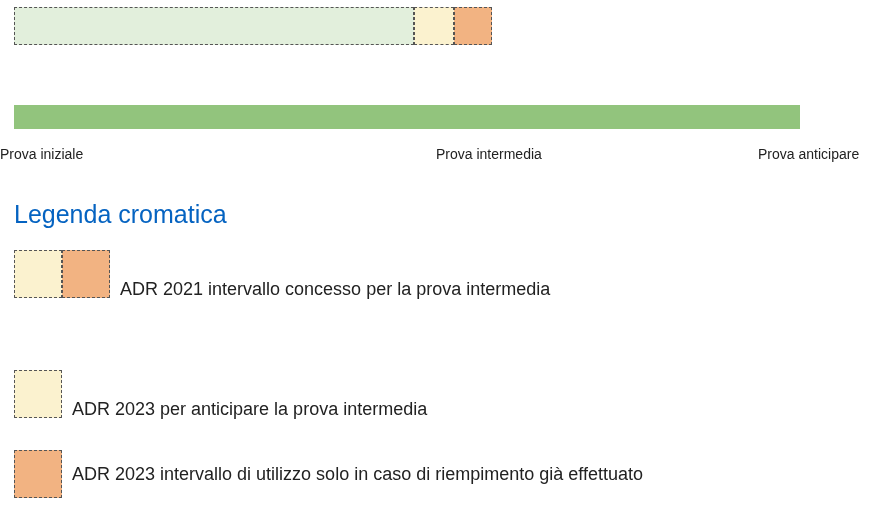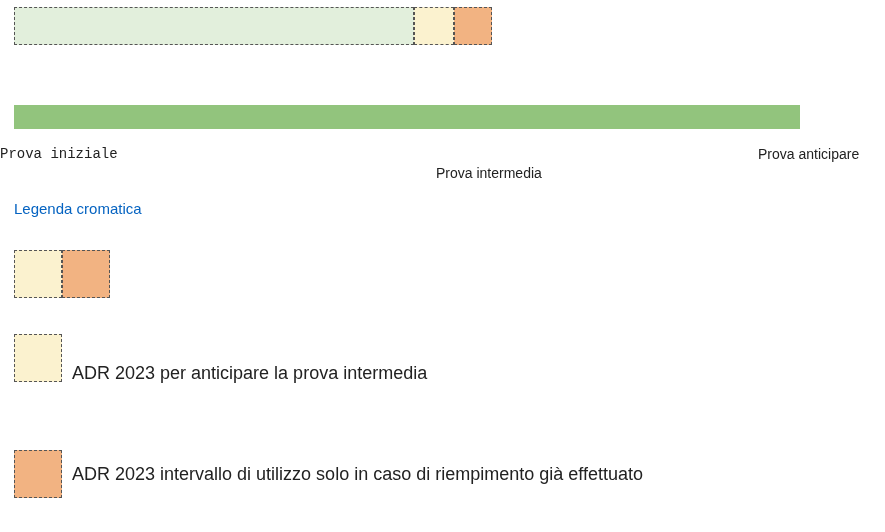--- a/index.html
+++ b/index.html
@@ -53,29 +53,29 @@
     background: #92c47d;
   }
   .timeline-labels {
     position: absolute;
     top: 146px;
     left: 0;
     width: 885px;
     font-size: 14px;
     color: #222;
   }
-  .timeline-labels .l1 { position: absolute; left: 0; font-family: Liberation Mono, monospace; }
-  .timeline-labels .l2 { position: absolute; left: 436px; margin-top: 19px; }
+  .timeline-labels .l1 { position: absolute; left: 0; }
+  .timeline-labels .l2 { position: absolute; left: 436px; }
   .timeline-labels .l3 { position: absolute; left: 758px; }
   .legend-title {
     position: absolute;
     left: 14px;
     top: 200px;
     color: #0563c1;
-    font-size: 15px;
+    font-size: 25px;
   }
   .legend-item {
     position: absolute;
     left: 14px;
     display: flex;
     align-items: flex-end;
   }
   .legend-item .swatch-box {
     display: flex;
   }
@@ -86,21 +86,21 @@
   }
   .sw-cream { background: #fbf2cf; }
   .sw-orange { background: #f2b382; }
   .legend-text {
     margin-left: 10px;
     font-size: 18px;
     line-height: 1;
     padding-bottom: 0;
   }
   .item1 { top: 250px; }
-  .item2 { top: 334px; }
+  .item2 { top: 370px; }
   .item3 { top: 450px; align-items: center; }
 </style>
 </head>
 <body>
 
 <div class="top-bar-area">
   <div class="top-bar-green"></div>
   <div class="top-bar-cream"></div>
   <div class="top-bar-orange"></div>
 </div>
@@ -113,20 +113,21 @@
   <span class="l3">Prova anticipare</span>
 </div>
 
 <div class="legend-title">Legenda cromatica</div>
 
 <div class="legend-item item1">
   <div class="swatch-box">
     <div class="swatch sw-cream"></div>
     <div class="swatch sw-orange"></div>
   </div>
+  <span class="legend-text">ADR 2021 intervallo concesso per la prova intermedia</span>
 </div>
 
 <div class="legend-item item2">
   <div class="swatch-box">
     <div class="swatch sw-cream"></div>
   </div>
   <span class="legend-text">ADR 2023 per anticipare la prova intermedia</span>
 </div>
 
 <div class="legend-item item3">

